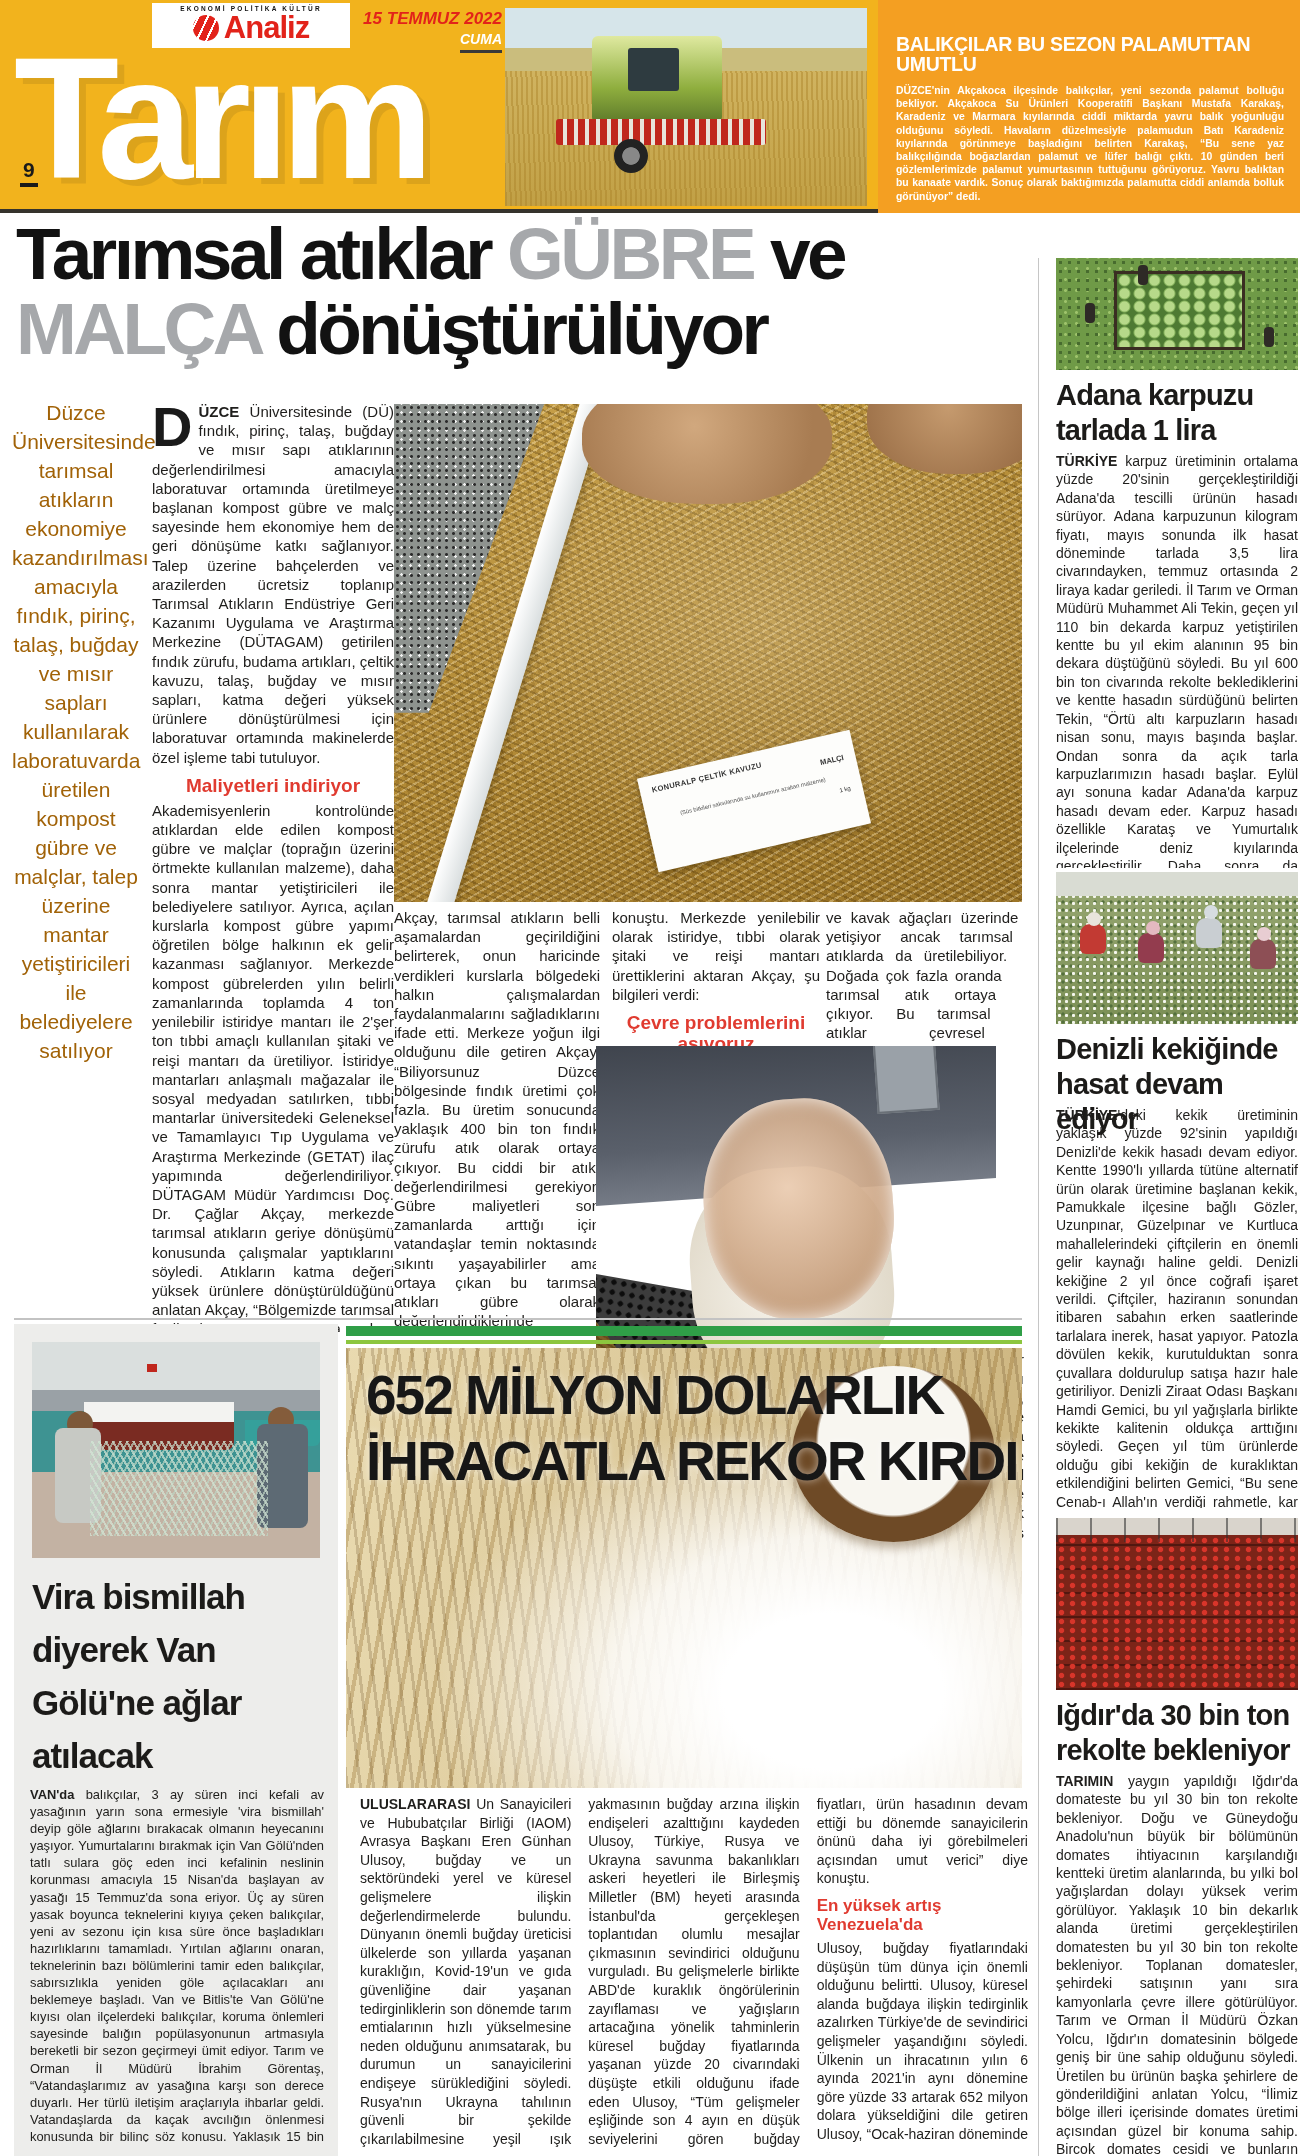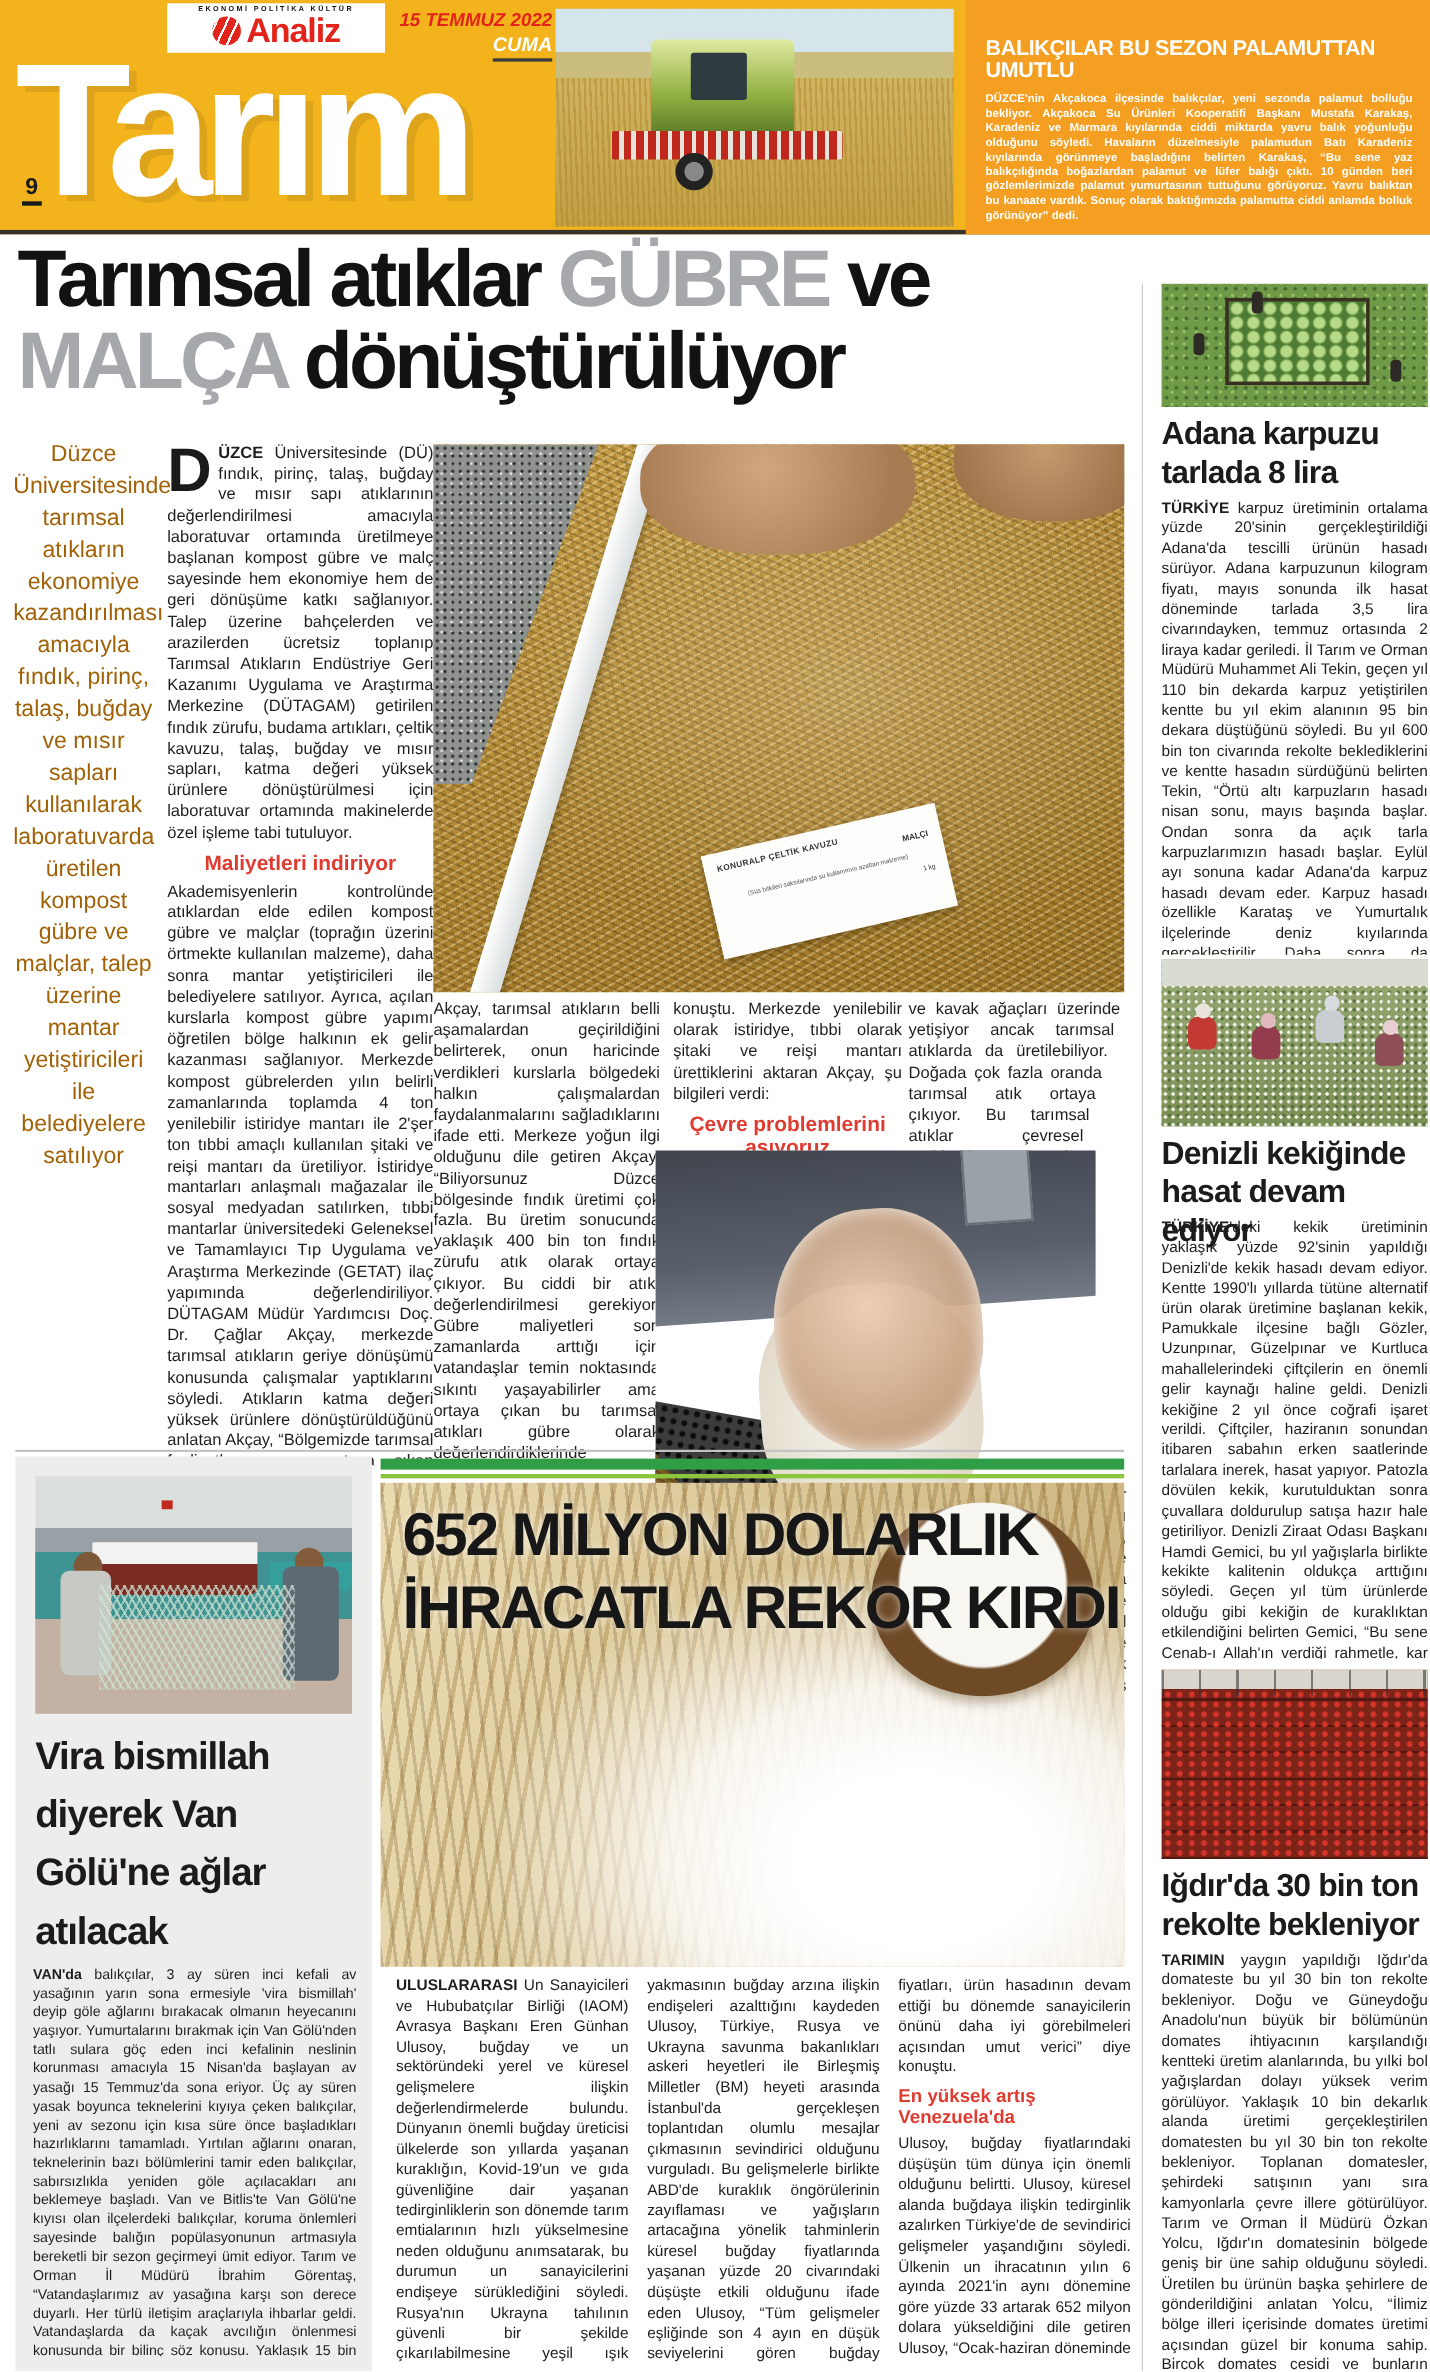--- a/index.html
+++ b/index.html
@@ -12,21 +12,21 @@
          letter-spacing:-9px;text-shadow:7px 6px 0 rgba(120,95,20,.18);white-space:nowrap;}
   .pageno{left:20px;top:158px;font-size:21px;font-weight:800;color:#1a1a1a;border-bottom:4px solid #1a1a1a;padding:0 3px 1px;}
   .logobox{left:152px;top:3px;width:198px;height:45px;background:#fff;text-align:center;box-sizing:border-box;padding-top:2px;}
   .tagline{font-size:6.5px;letter-spacing:2.2px;font-weight:700;color:#111;}
   .brandrow{display:flex;align-items:center;justify-content:center;gap:5px;margin-top:0;}
   .globe{width:26px;height:26px;border-radius:50%;
          background:linear-gradient(115deg,#e2231a 14%,#fff 14% 19%,#e2231a 19% 38%,#fff 38% 44%,#e2231a 44% 63%,#fff 63% 69%,#e2231a 69%);}
   .brand{font-size:31px;font-weight:800;color:#e2231a;letter-spacing:-1px;line-height:1;}
   .dateblock{left:352px;top:8px;width:150px;text-align:right;font-style:italic;font-weight:800;line-height:1.25;}
   .date{font-size:17px;color:#e2231a;}
-  .day{font-size:18px;color:#fff;display:inline-block;border-bottom:3px solid #3a3a3a;padding-bottom:1px;}
+  .day{font-size:14px;color:#fff;display:inline-block;border-bottom:3px solid #3a3a3a;padding-bottom:1px;}
   
   .harvphoto{left:505px;top:8px;width:362px;height:198px;overflow:hidden;
      background:linear-gradient(#d6e5ea 0 20%,#cabd7d 20% 32%,rgba(0,0,0,0) 32%),
        repeating-linear-gradient(88deg,rgba(170,130,40,.45) 0 2px,rgba(0,0,0,0) 2px 5px),
        linear-gradient(#d8bd6d,#c1a045);}
   .harvbody{position:absolute;left:24%;top:14%;width:36%;height:44%;border-radius:6px;
      background:linear-gradient(#dfe9a0,#8fae3e 60%,#5d7a2a);}
   .harvglass{position:absolute;left:34%;top:20%;width:14%;height:22%;background:#2e3b40;border-radius:3px;}
   .harvreel{position:absolute;left:14%;top:56%;width:58%;height:13%;
      background:repeating-linear-gradient(90deg,#c0271d 0 7px,#e8e4dc 7px 11px);border-radius:3px;}
@@ -266,21 +266,21 @@
   </div>
 
   <div class="abs vrule" style="left:1038px;top:258px;width:1px;height:1898px;"></div>
 
   <div class="abs melonphoto">
     <div class="truck"></div>
     <div class="figure" style="left:12%;top:40%;"></div>
     <div class="figure" style="left:86%;top:62%;"></div>
     <div class="figure" style="left:34%;top:6%;"></div>
   </div>
-  <div class="abs railhead" style="left:1056px;top:378px;">Adana karpuzu tarlada 8 lira</div>
+  <div class="abs railhead" style="left:1056px;top:378px;">Adana karpuzu tarlada 1 lira</div>
   <div class="abs railbody" style="left:1056px;top:452px;height:416px;"><span class="leadword">TÜRKİYE</span><span> karpuz üretiminin ortalama yüzde 20'sinin gerçekleştirildiği Adana'da tescilli ürünün hasadı sürüyor. Adana karpuzunun kilogram fiyatı, mayıs sonunda ilk hasat döneminde tarlada 3,5 lira civarındayken, temmuz ortasında 2 liraya kadar geriledi. İl Tarım ve Orman Müdürü Muhammet Ali Tekin, geçen yıl 110 bin dekarda karpuz yetiştirilen kentte bu yıl ekim alanının 95 bin dekara düştüğünü söyledi. Bu yıl 600 bin ton civarında rekolte beklediklerini ve kentte hasadın sürdüğünü belirten Tekin, “Örtü altı karpuzların hasadı nisan sonu, mayıs başında başlar. Ondan sonra da açık tarla karpuzlarımızın hasadı başlar. Eylül ayı sonuna kadar Adana'da karpuz hasadı devam eder. Karpuz hasadı özellikle Karataş ve Yumurtalık ilçelerinde deniz kıyılarında gerçekleştirilir. Daha sonra da Karaisalı ve Aladağ'a doğru kayar” diye konuştu.</span></div>
 
   <div class="abs kekikphoto">
     <div class="kfig" style="left:10%;top:34%;background:#c23a33;"></div>
     <div class="khead" style="left:13%;top:26%;background:#e8e4dc;"></div>
     <div class="kfig" style="left:34%;top:40%;background:#933c4e;"></div>
     <div class="khead" style="left:37%;top:32%;background:#e3b9c0;"></div>
     <div class="kfig" style="left:58%;top:30%;background:#c9ced2;"></div>
     <div class="khead" style="left:61%;top:22%;background:#d6dce0;"></div>
     <div class="kfig" style="left:80%;top:44%;background:#8d4f55;"></div>

